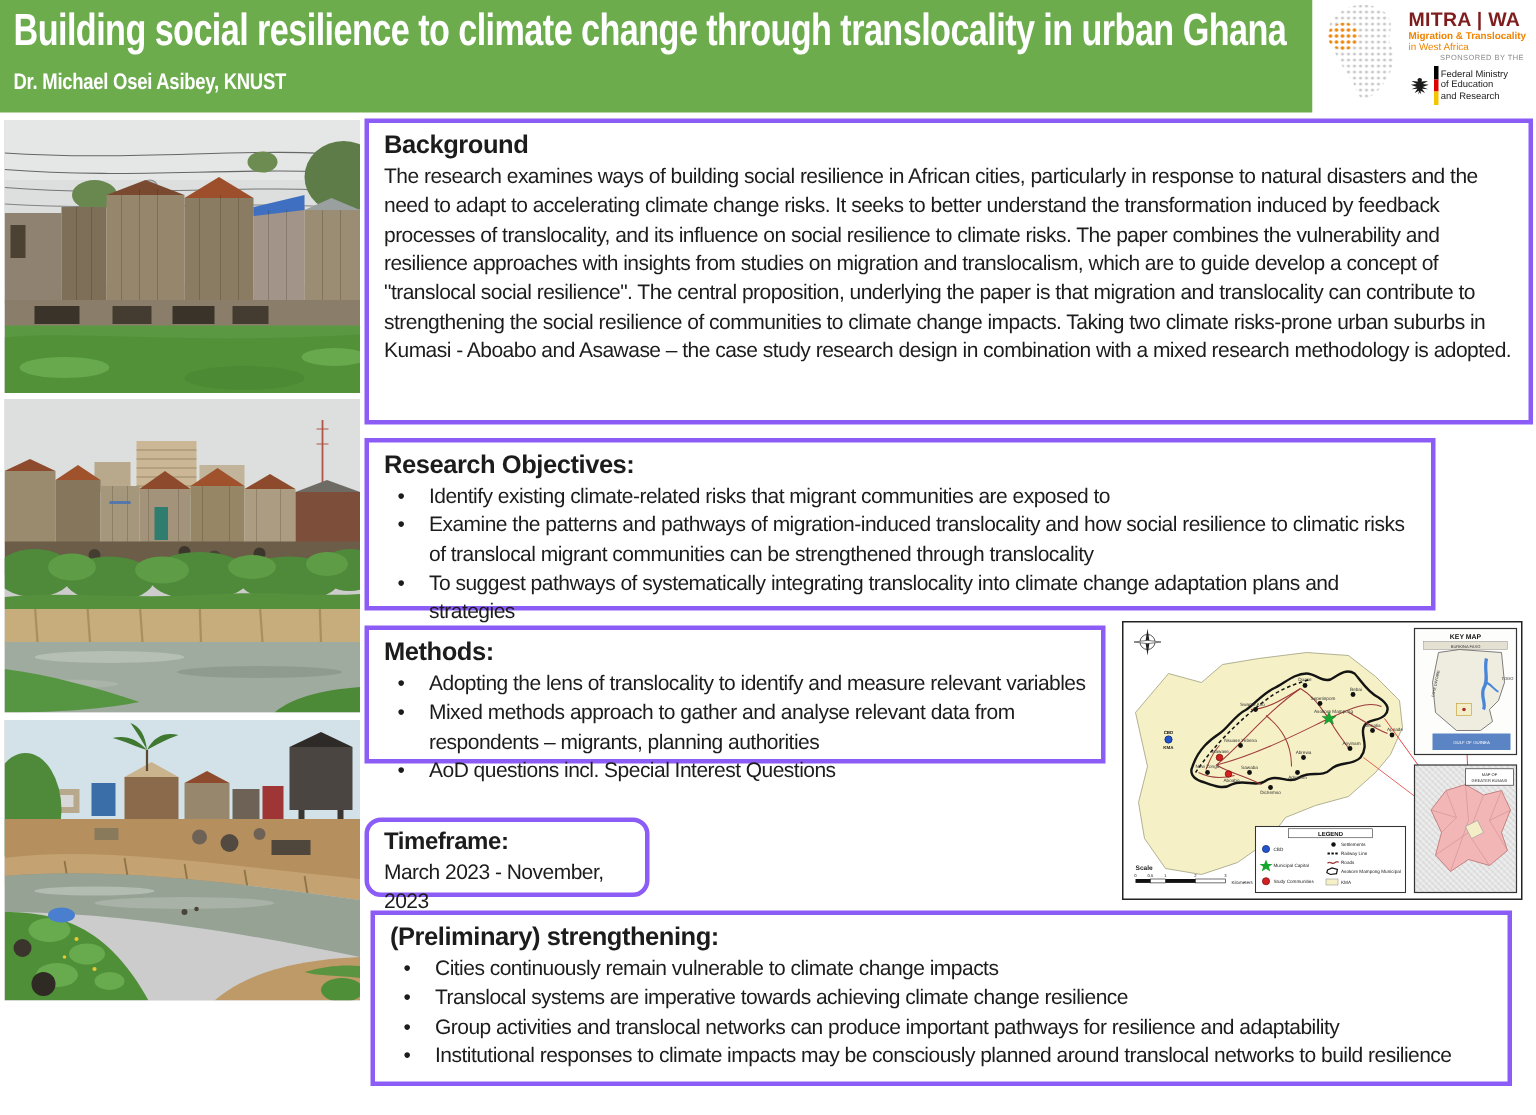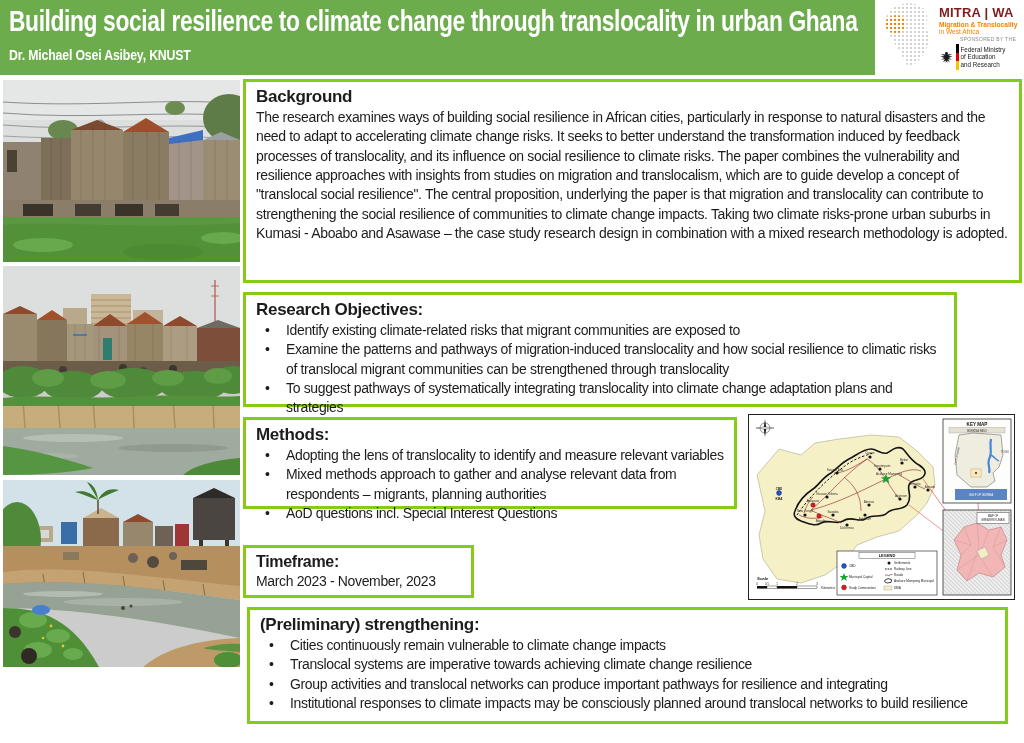--- a/index.html
+++ b/index.html
@@ -26,30 +26,30 @@
   #ministry { position:absolute; left:64px; top:44px; display:flex; align-items:center; gap:2px; }
   #ministry-text { font-size:6.3px; line-height:1.12; color:#222; }
   .flag-stripe { width:2.5px; height:26px; display:flex; flex-direction:column; }
   .flag-stripe span { flex:1; }
   
   .photo { position:absolute; left:3px; width:237px; overflow:hidden; background:#ccc; }
   #photo-1 { top:80px;  height:182px; }
   #photo-2 { top:266px; height:209px; }
   #photo-3 { top:480px; height:187px; }
   
-  .gbox { position:absolute; background:#fff; border:3px solid #84cc16; padding:5px 10px 4px 10px; }
+  .gbox { position:absolute; background:#fff; border:3px solid #8b5cf6; padding:5px 10px 4px 10px; }
   .gbox h2 { font-size:17px; font-weight:bold; letter-spacing:-0.3px; margin-bottom:1px; }
   .gbox p, .gbox li { font-size:14px; letter-spacing:-0.35px; line-height:1.38; }
   .gbox ul { list-style:none; }
   .gbox li { position:relative; padding-left:30px; }
   .gbox li::before { content:"\2022"; position:absolute; left:9px; top:0; }
   #box-background   { left:243px; top:79px;  width:779px; height:204px; }
   #box-objectives   { left:243px; top:292px; width:714px; height:115px; }
   #box-methods      { left:243px; top:417px; width:494px; height:92px; }
-  #box-timeframe    { left:243px; top:545px; width:231px; height:53px; }
+  #box-timeframe    { left:243px; top:545px; width:190px; height:53px;border-radius:11px; }
   #box-propositions { left:247px; top:607px; width:761px; height:117px; }
   #box-timeframe h2 { font-size:16px; }
   #box-timeframe p  { font-size:14px; }
   
   #map-panel { position:absolute; left:748px; top:414px; width:267px; height:186px; background:#fff; border:1px solid #222; }
   text { font-family:"Liberation Sans", sans-serif; }
 </style>
 </head>
 <body>
 
@@ -311,21 +311,21 @@
   <div class="gbox" id="box-timeframe">
     <h2>Timeframe:</h2>
     <p>March 2023 - November, 2023</p>
   </div>
 
   <div class="gbox" id="box-propositions">
     <h2>(Preliminary) strengthening:</h2>
     <ul>
       <li>Cities continuously remain vulnerable to climate change impacts</li>
       <li>Translocal systems are imperative towards achieving climate change resilience</li>
-      <li>Group activities and translocal networks can produce important pathways for resilience and integrating</li>
+      <li>Group activities and translocal networks can produce important pathways for resilience and adaptability</li>
       <li>Institutional responses to climate impacts may be consciously planned around translocal networks to build resilience</li>
     </ul>
   </div>
 
   <div id="map-panel">
     <svg width="265" height="184" viewBox="0 0 265 184">
       <defs>
         <pattern id="hatch" width="4" height="4" patternUnits="userSpaceOnUse">
           <rect width="4" height="4" fill="#ececec"></rect>
           <line x1="0" y1="0" x2="4" y2="4" stroke="#b8b8b8" stroke-width="0.4"></line>

